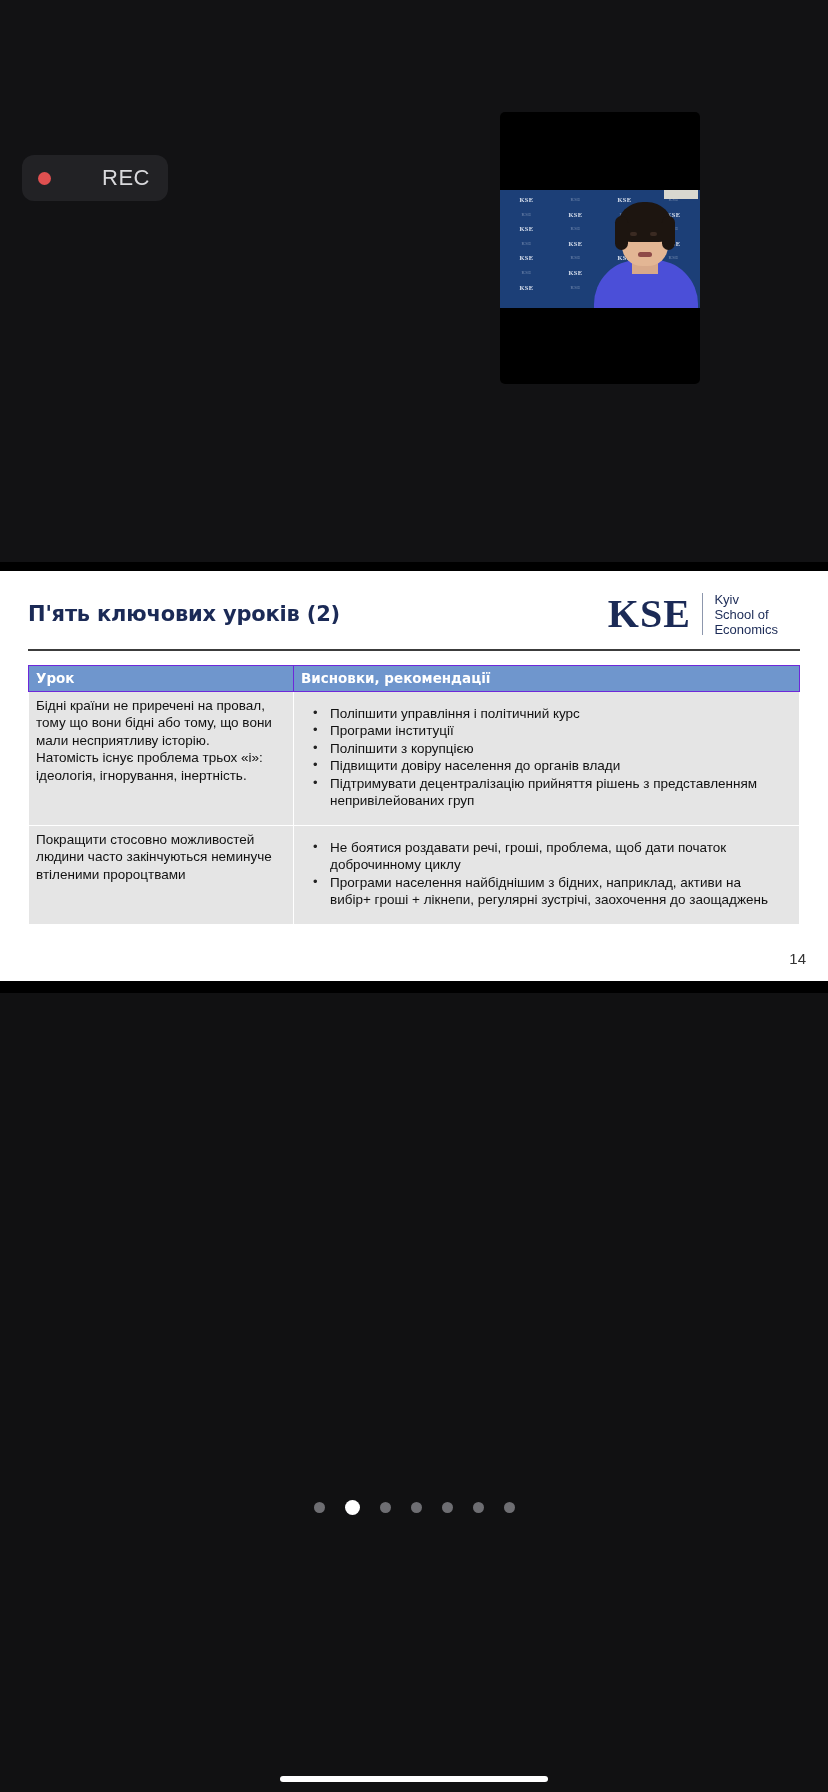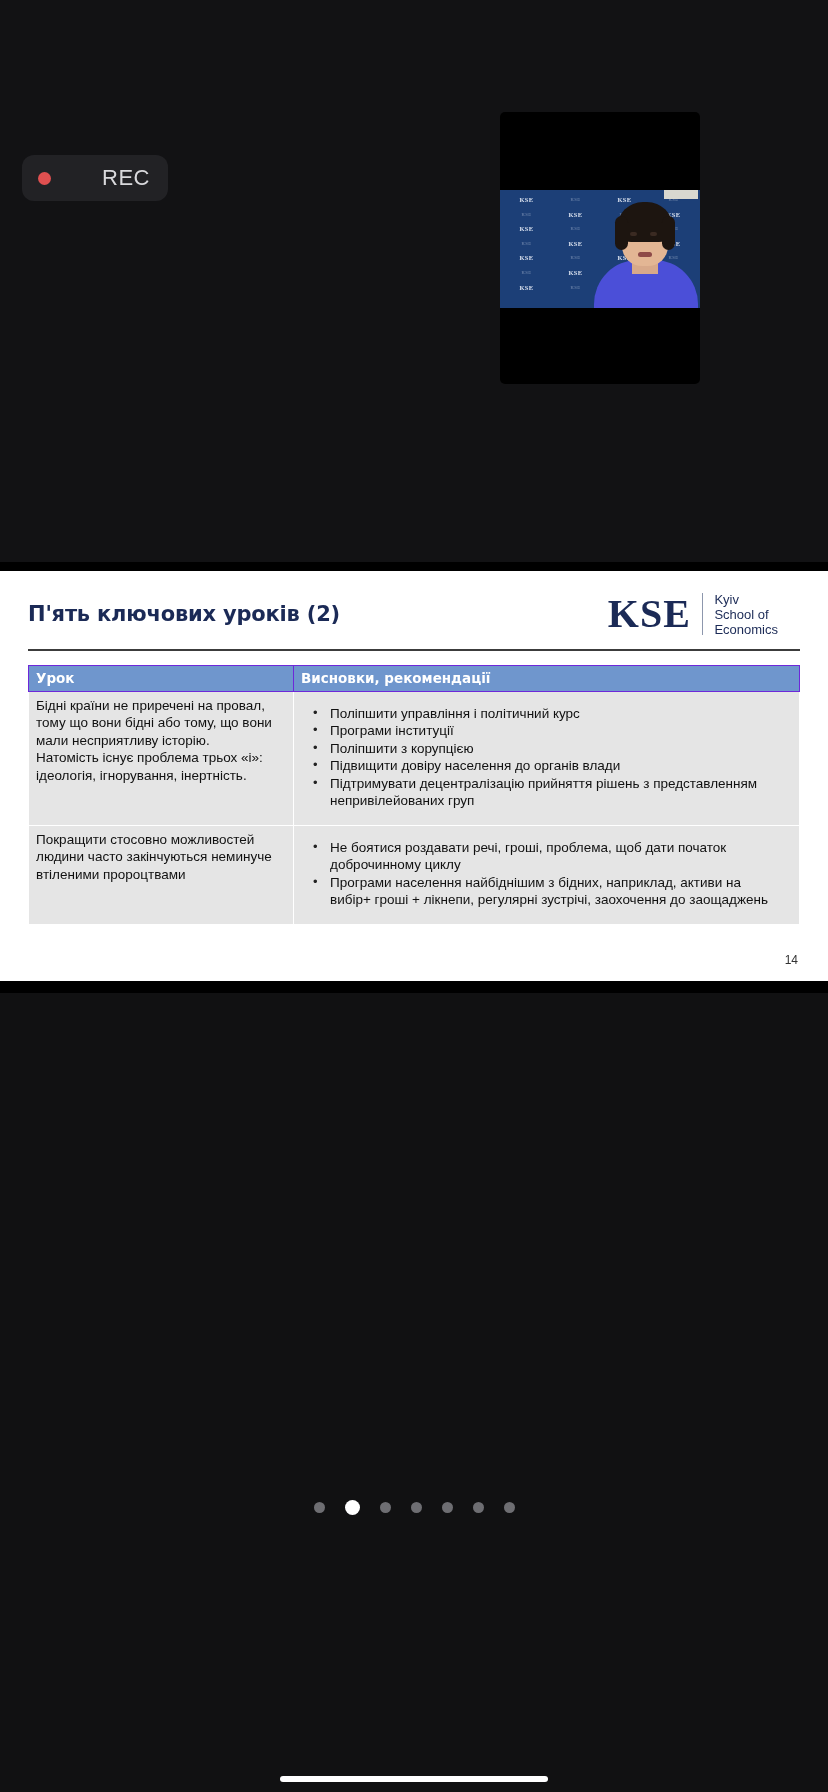--- a/index.html
+++ b/index.html
@@ -237,23 +237,23 @@
   }
   td.bullets li::before {
     content: "•";
     position: absolute;
     left: 4px; top: -1px;
     font-size: 13px;
     color: #222;
   }
   .page-num {
     position: absolute;
-    right: 30px;
+    right: 22px;
     bottom: 14px;
-    font-size: 12px;
+    font-size: 15px;
     color: #333;
     text-align: right;
   }
 
   .slide-gap-bottom {
     position: absolute; left:0; top: 981px;
     width: 828px; height: 12px; background: #000;
   }
 
   

